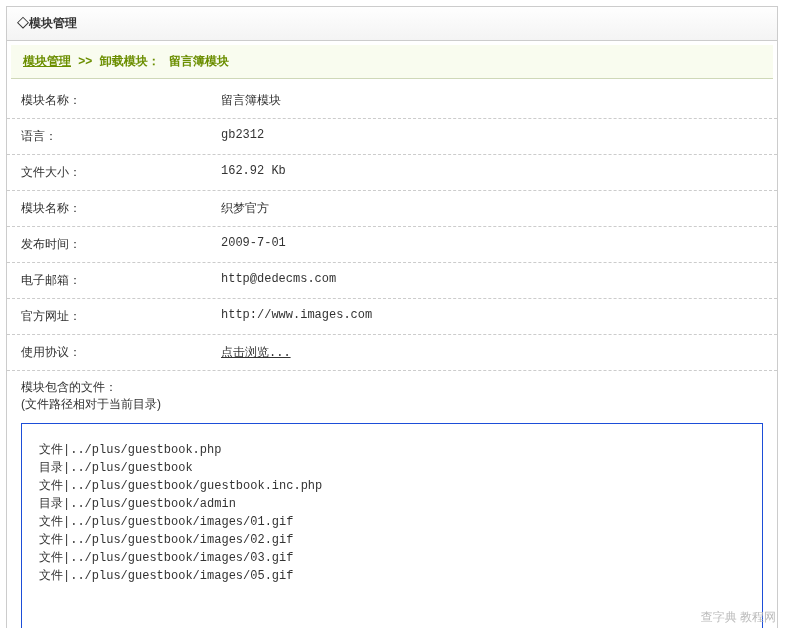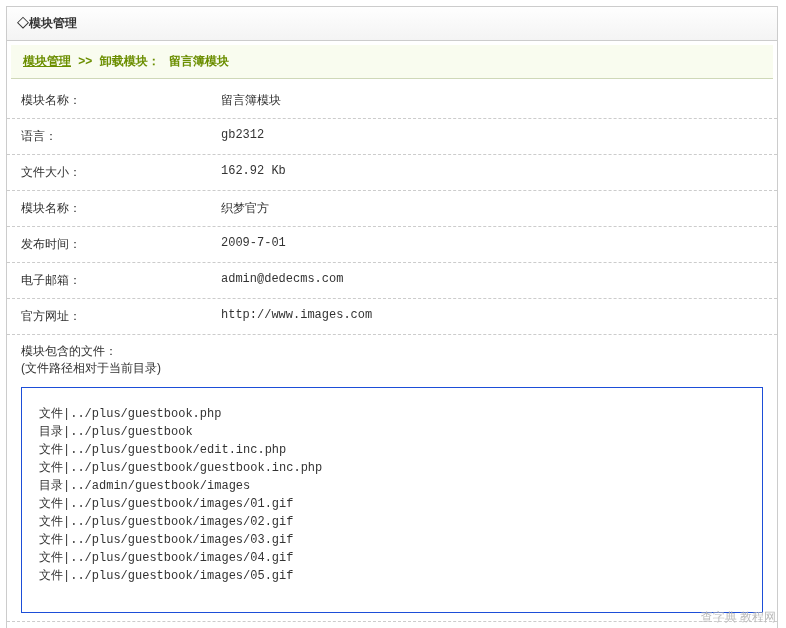--- a/index.html
+++ b/index.html
@@ -169,42 +169,44 @@
     <div class="row">
       <div class="row-label">模块名称：</div>
       <div class="row-value">织梦官方</div>
     </div>
     <div class="row">
       <div class="row-label">发布时间：</div>
       <div class="row-value">2009-7-01</div>
     </div>
     <div class="row">
       <div class="row-label">电子邮箱：</div>
-      <div class="row-value">admin@dedecms.com</div>
+      <div class="row-value">http@dedecms.com</div>
     </div>
     <div class="row">
       <div class="row-label">官方网址：</div>
       <div class="row-value">http://www.images.com</div>
+    </div>
+    <div class="row">
+      <div class="row-label">使用协议：</div>
+      <div class="row-value link">点击浏览...</div>
     </div>
 
     <div class="file-section">
       <div>模块包含的文件：</div>
       <div>(文件路径相对于当前目录)</div>
     </div>
 
     <div class="file-list">
       <div>文件|../plus/guestbook.php</div>
       <div>目录|../plus/guestbook</div>
-      <div>文件|../plus/guestbook/edit.inc.php</div>
       <div>文件|../plus/guestbook/guestbook.inc.php</div>
-      <div>目录|../admin/guestbook/images</div>
+      <div>目录|../plus/guestbook/admin</div>
       <div>文件|../plus/guestbook/images/01.gif</div>
       <div>文件|../plus/guestbook/images/02.gif</div>
       <div>文件|../plus/guestbook/images/03.gif</div>
-      <div>文件|../plus/guestbook/images/04.gif</div>
       <div>文件|../plus/guestbook/images/05.gif</div>
 
     </div>
 
     <div class="radio-row">
       <div class="radio-row-label">对于模块的文件处理方法：</div>
       <div class="radio-group">
         <label class="radio-option highlighted">
           <input type="radio" name="filemethod" checked="" style="">
           <span>手工删除文件，仅运行卸载程序</span>

